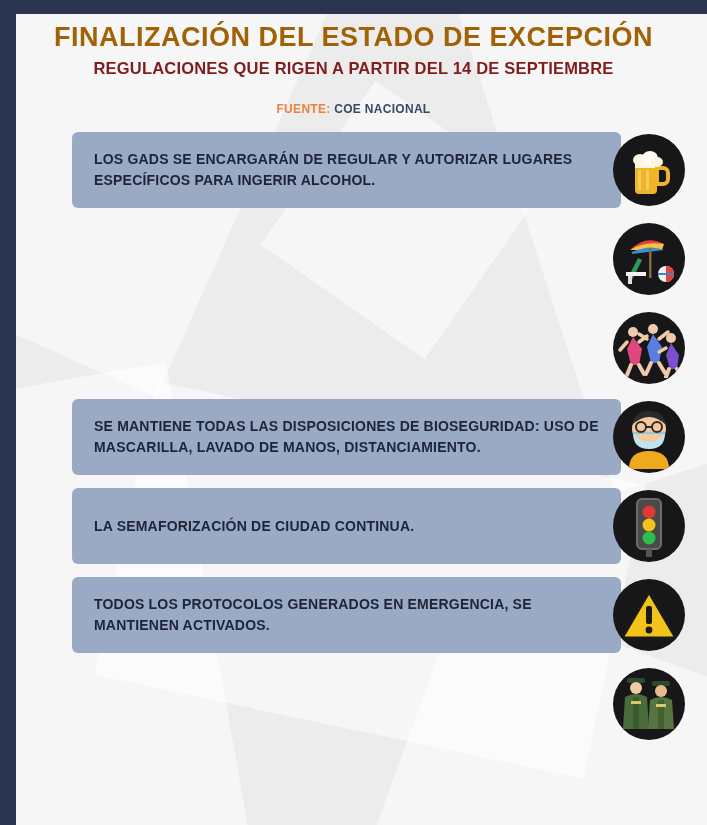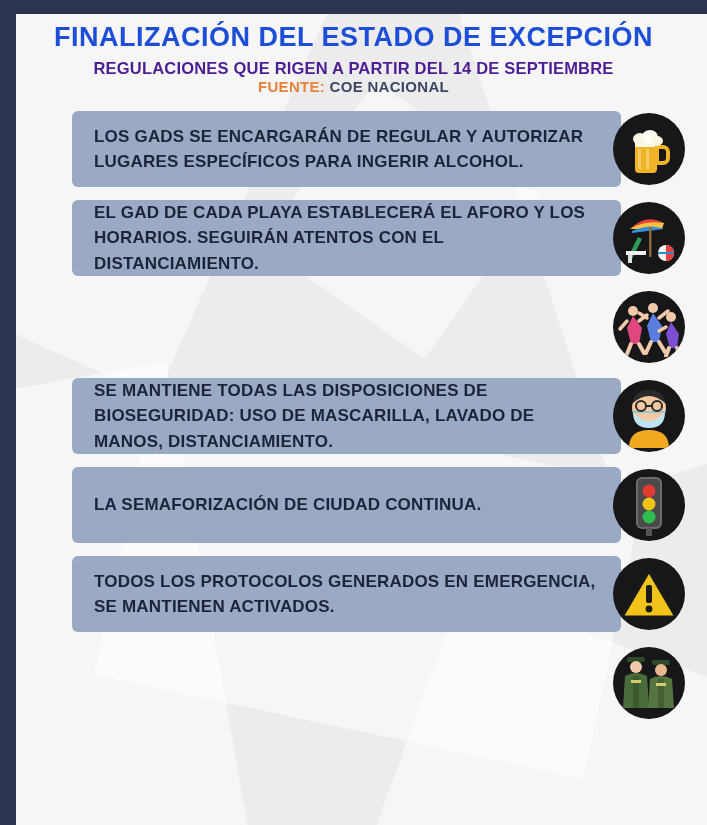--- a/index.html
+++ b/index.html
@@ -37,35 +37,35 @@
     background: #2b3550; z-index: 2;
   }
 
   .wrap { position: relative; z-index: 3; padding: 14px 16px 0 16px; }
 
   header { text-align: center; padding: 8px 10px 4px 10px; }
   .title {
     font-size: 27px;
     font-weight: bold;
     letter-spacing: 0.5px;
-    color: #1d4ed8;
+    color: #a16207;
     text-transform: uppercase;
     font-family: "Liberation Sans", sans-serif;
   }
   .subtitle {
     margin-top: 6px;
     font-size: 16.5px;
     font-weight: bold;
-    color: #4c1d95;
+    color: #7f1d1d;
     text-transform: uppercase;
     letter-spacing: 0.2px;
   }
   .source {
-    margin-top: 0;
-    font-size: 15px;
+    margin-top: 24px;
+    font-size: 12px;
     font-weight: bold;
     color: #3c4664;
     text-transform: uppercase;
     letter-spacing: 0.3px;
   }
   .source .lead { color: #e8823c; }
 
   .list { margin-top: 12px; position: relative; }
 
   .row {
@@ -79,21 +79,21 @@
     top: 0;
     right: 70px;
     height: 76px;
     background: #9aa9c4;
     border-radius: 6px;
     display: flex;
     align-items: center;
     padding: 0 18px 0 22px;
   }
   .bar-text {
-    font-size: 17px;
+    font-size: 14px;
     font-weight: bold;
     line-height: 1.5;
     color: #1d2438;
     text-transform: uppercase;
     letter-spacing: 0.2px;
   }
 
   .icon-circle {
     position: absolute;
     right: 6px;
@@ -149,23 +149,20 @@
           <ellipse cx="21" cy="20" rx="7" ry="6" fill="#fdf6e3"></ellipse>
           <ellipse cx="31" cy="18" rx="8" ry="7" fill="#fffdf5"></ellipse>
           <ellipse cx="38" cy="22" rx="6" ry="5" fill="#fdf6e3"></ellipse>
           <rect x="19" y="30" width="3" height="20" fill="#f7d070" opacity="0.8"></rect>
           <rect x="27" y="30" width="3" height="20" fill="#f7d070" opacity="0.8"></rect>
         </svg>
       </div>
     </div>
 
     <div class="row">
-      <div class="bar">
-        <div class="bar-text">EL GAD DE CADA PLAYA ESTABLECERÁ EL AFORO Y LOS HORARIOS. SEGUIRÁN ATENTOS CON EL DISTANCIAMIENTO.</div>
-      </div>
       <div class="icon-circle">
         <svg width="62" height="62" viewBox="0 0 62 62">
           <path d="M12 22 q16 -16 34 -6 q-16 0 -34 6 z" fill="#e8413c"></path>
           <path d="M12 22 q14 -9 34 -6 l-2 6 z" fill="#f5c542"></path>
           <path d="M14 24 q18 -8 32 -2 l-32 4 z" fill="#3a8fd9"></path>
           <rect x="31" y="20" width="2.5" height="30" fill="#8a6a3a"></rect>
           <path d="M10 50 l10 -20 l4 2 l-10 20 z" fill="#2e9b5b"></path>
           <rect x="8" y="44" width="20" height="4" fill="#f1f1f1"></rect>
           <rect x="10" y="48" width="4" height="8" fill="#e0e0e0"></rect>
           <circle cx="48" cy="46" r="8" fill="#f4f4f4"></circle>

